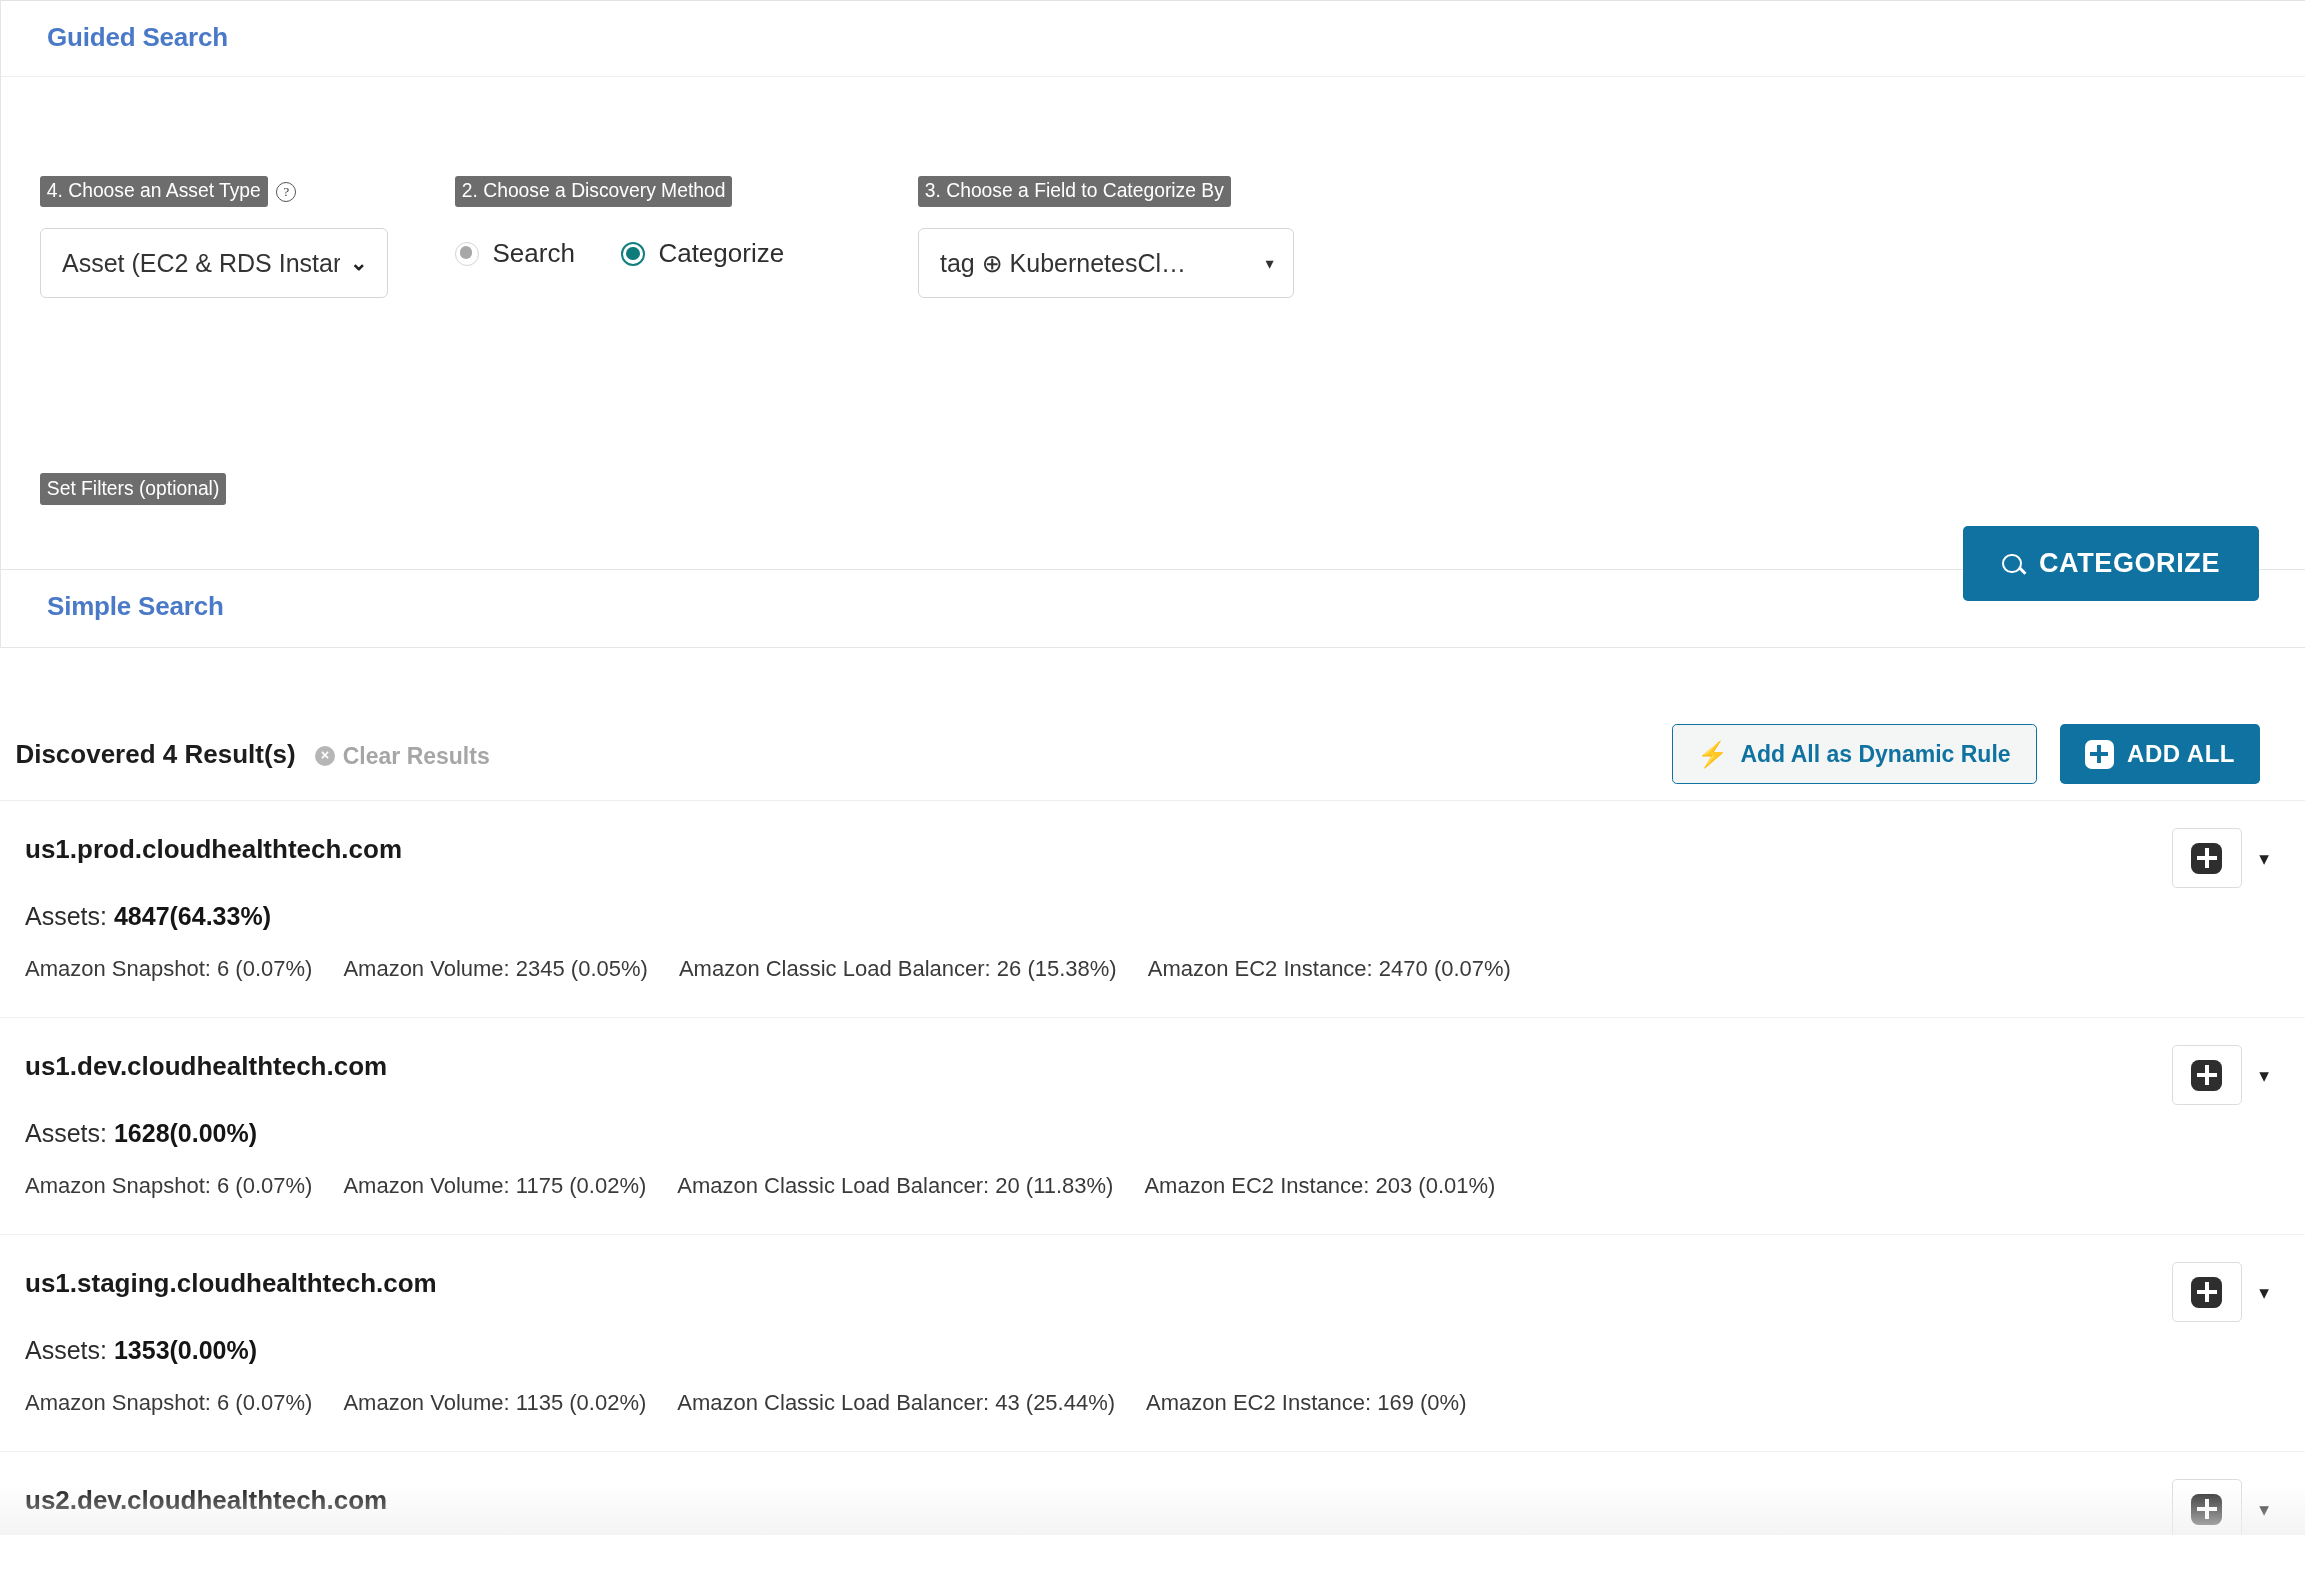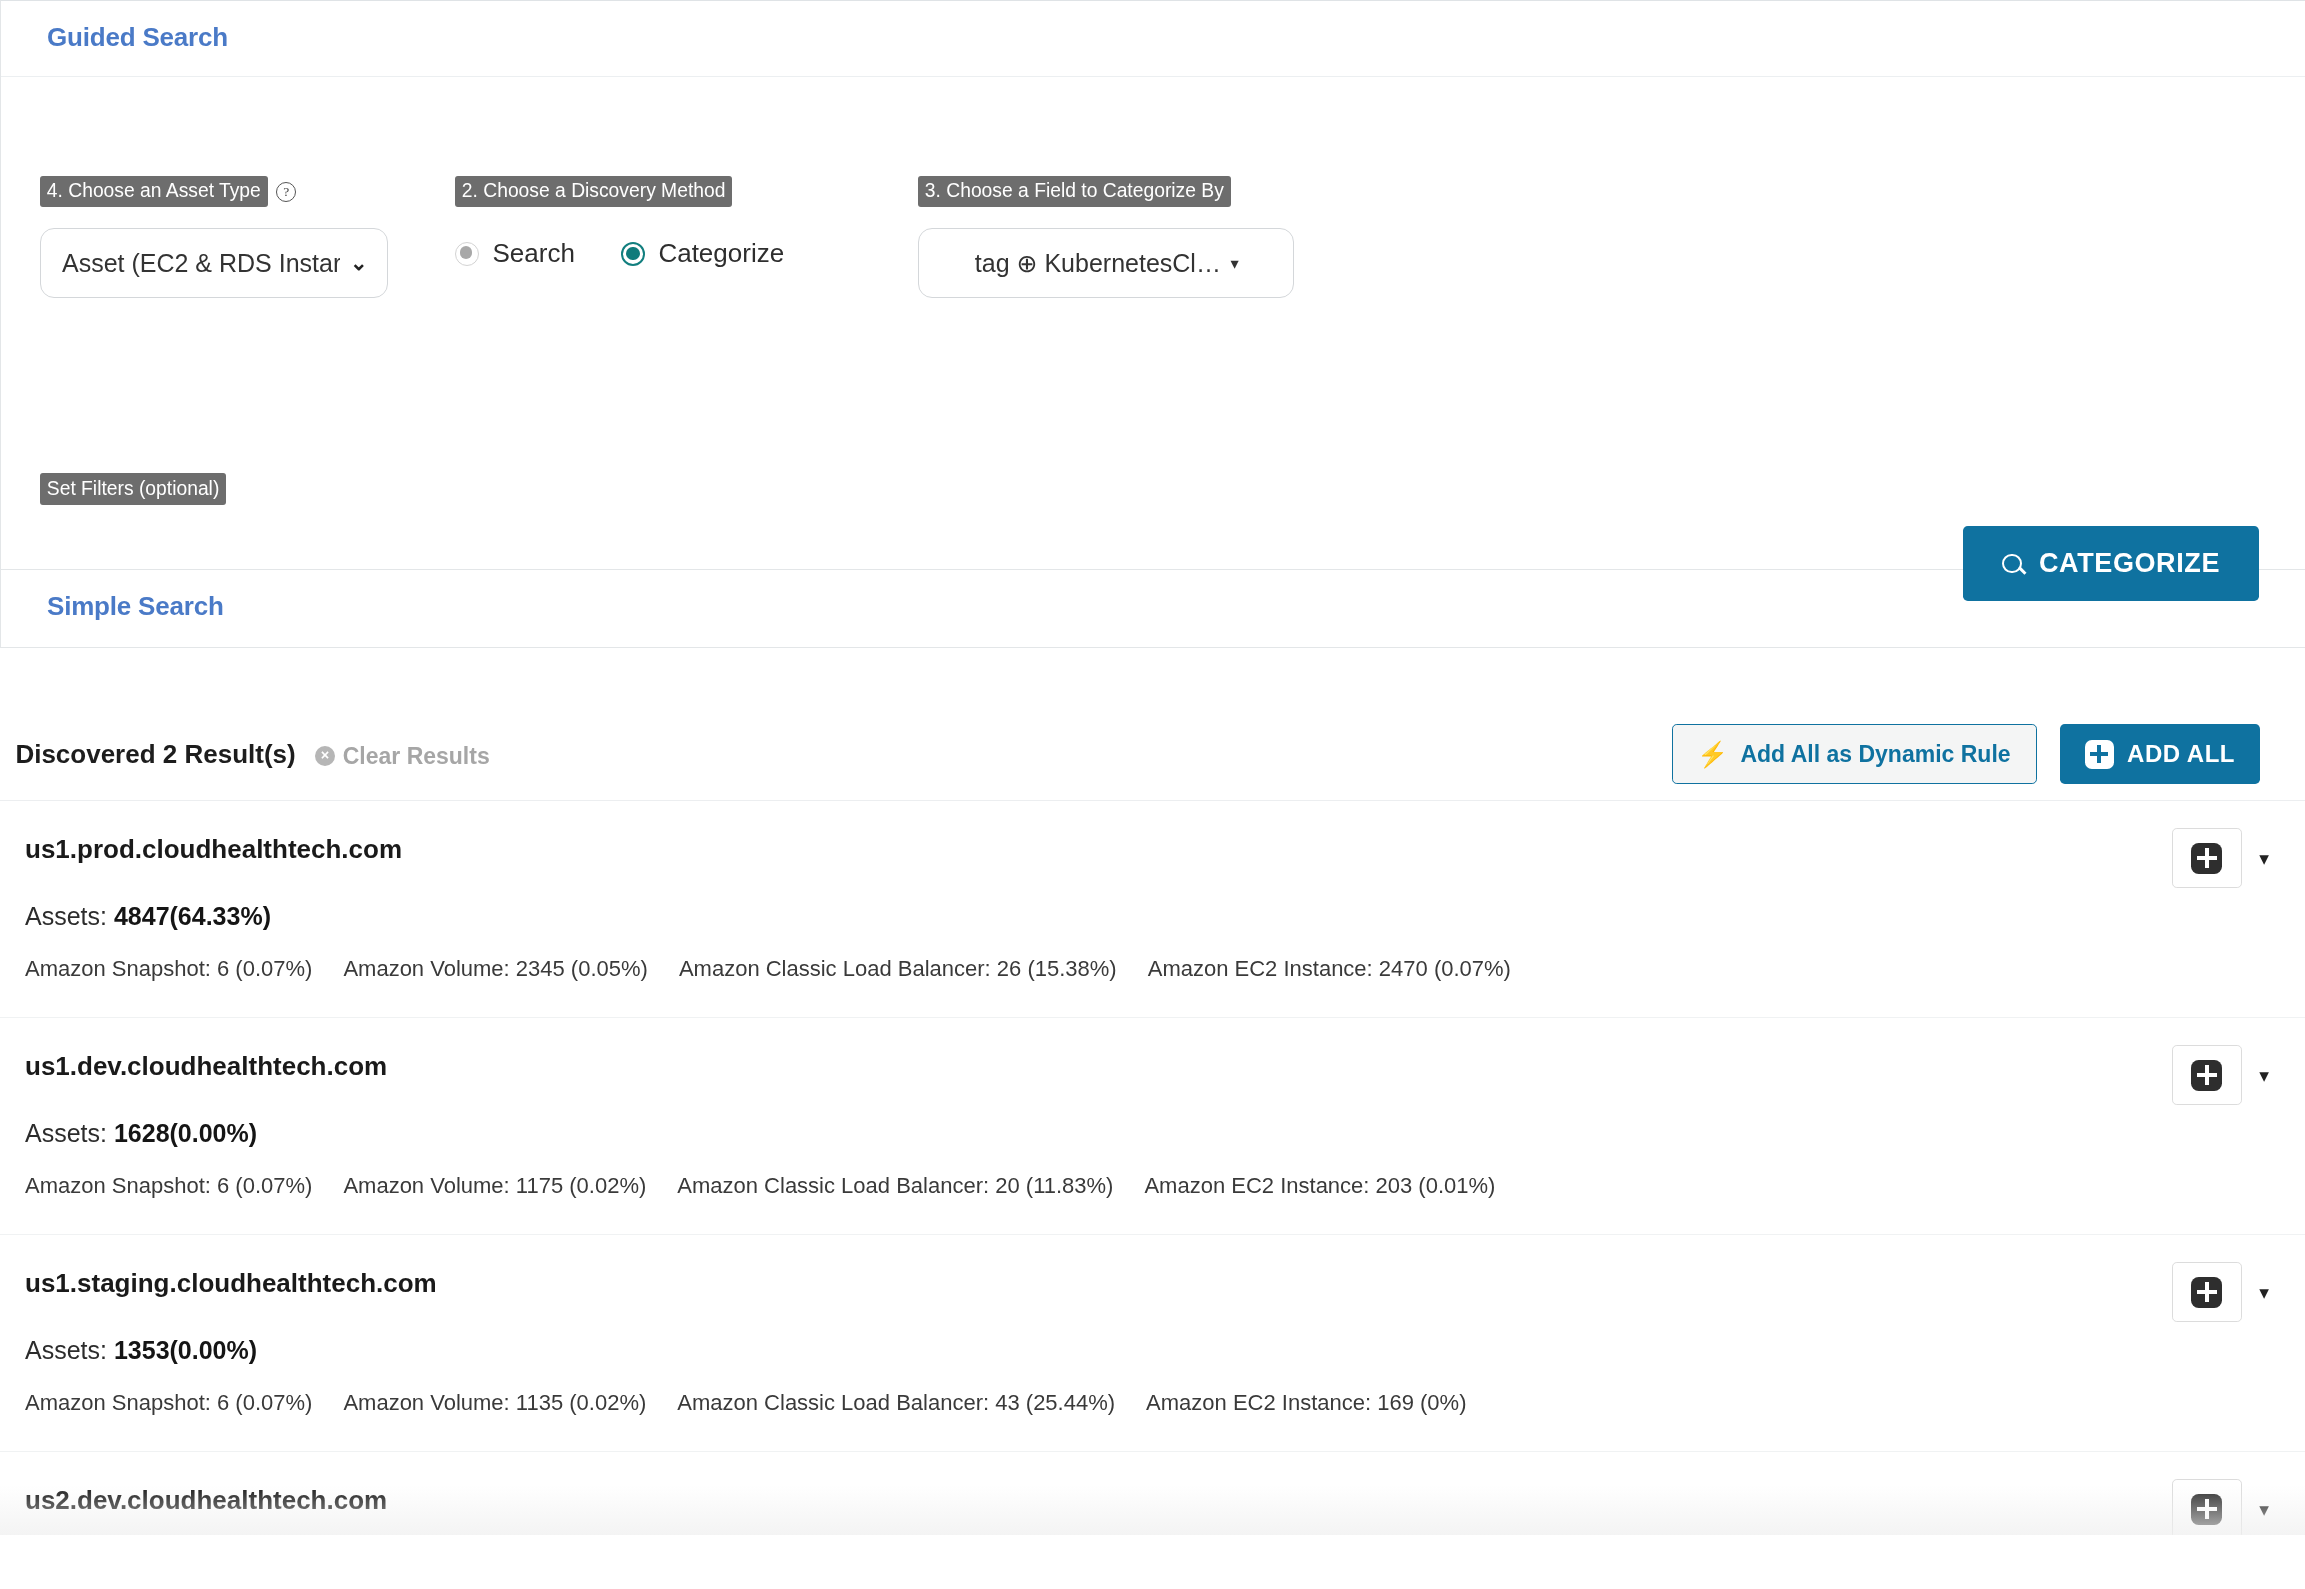--- a/index.html
+++ b/index.html
@@ -72,25 +72,25 @@
     display: inline-block;
     cursor: pointer;
     font-family: "Liberation Serif", serif;
   }
 
   
   .select-box {
     margin-top: 22px;
     height: 70px;
     border: 1.4px solid #d4d7da;
-    border-radius: 14px;
+    border-radius: 6px;
     background: #fff;
     display: flex;
     align-items: center;
-    justify-content: center;
+    justify-content: space-between;
     padding: 0 19.3px 0 21px;
     cursor: pointer;
   }
   .select-box.asset { width: 348px; }
   .select-box.field { width: 376px; }
   .select-text {
     font-size: 25px;
     color: #333;
     white-space: nowrap;
     overflow: hidden;
@@ -352,21 +352,21 @@
     <div class="panel-title">Simple Search</div>
   </div>
 </div>
 
 <div class="results-gap"></div>
 
 <div>
 
   <div class="results-header">
     <div class="results-left">
-      <span class="results-count">Discovered 2 Result(s)</span>
+      <span class="results-count">Discovered 4 Result(s)</span>
       <span class="clear-results">
         <span class="x-circle">×</span>
         <span>Clear Results</span>
       </span>
     </div>
     <div class="results-actions">
       <button class="btn-dynamic">
         <span class="bolt">⚡</span>
         <span>Add All as Dynamic Rule</span>
       </button>

